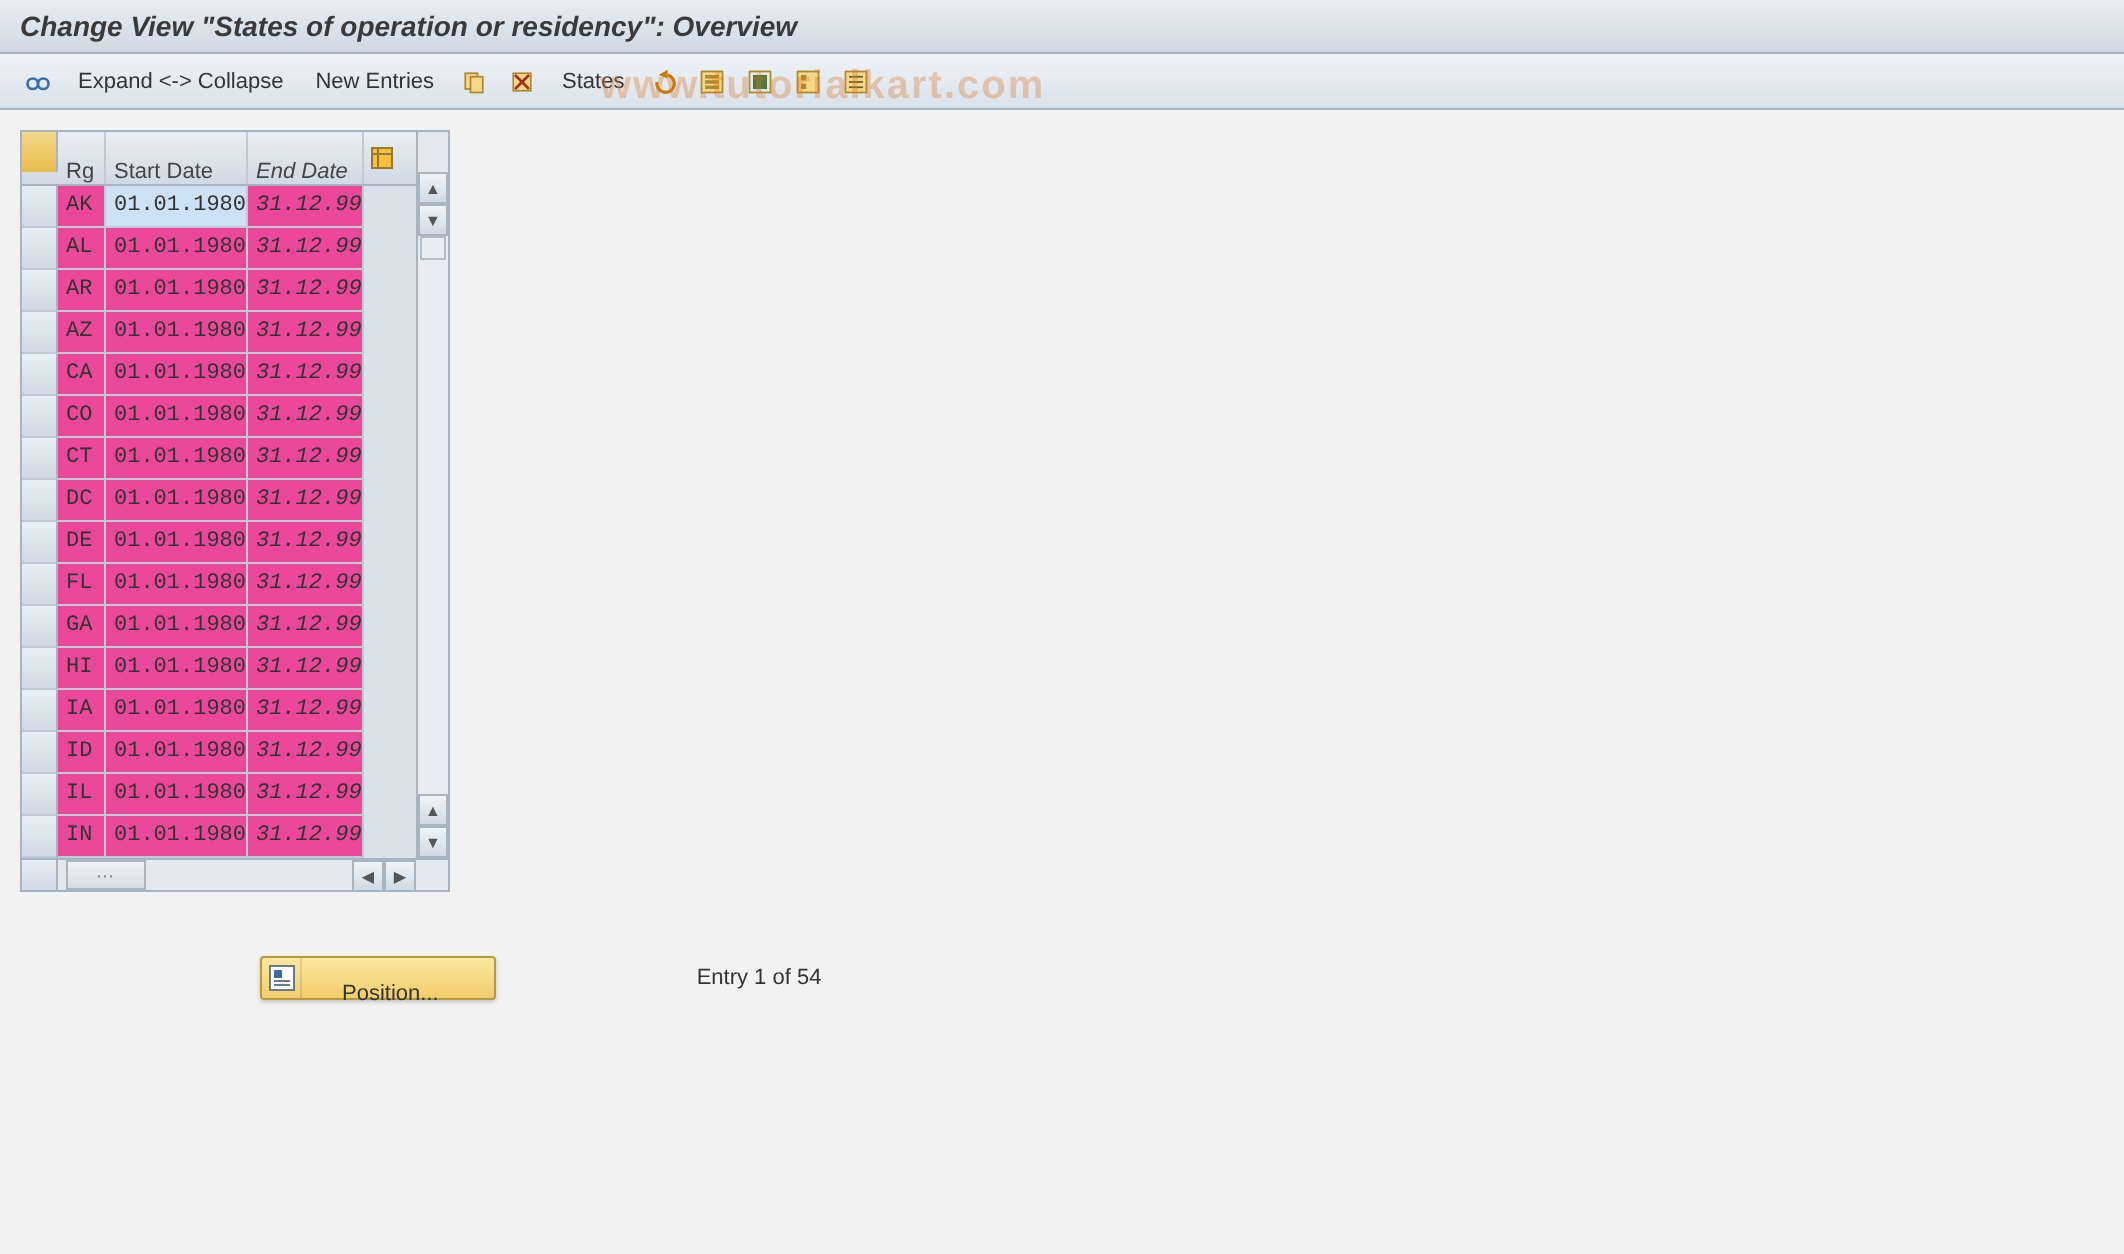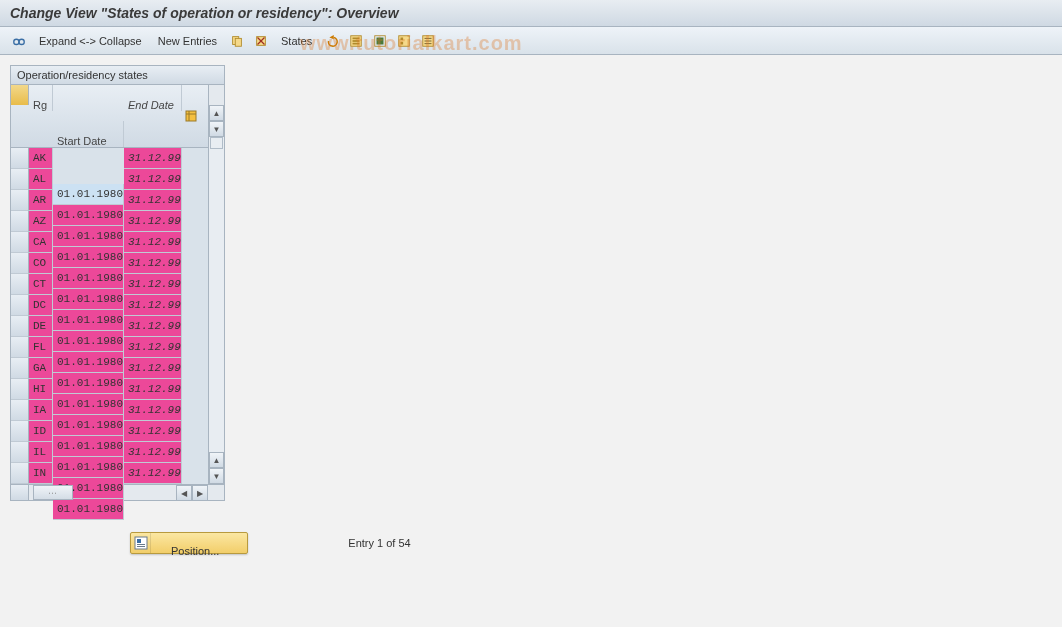--- a/index.html
+++ b/index.html
@@ -89,21 +89,21 @@
       height: 20px;
       line-height: 14px;
     }
     .header-cell.select-all {
       width: 18px;
       background: linear-gradient(#f2d88a,#e8bc4a);
       border-right: 1px solid #a8b4c0;
       padding:0;
     }
     .col-rg { width: 24px; }
-    .col-start { width: 71px; margin-top: 36px; }
+    .col-start { width: 71px; }
     .col-end { width: 58px; font-style: italic; }
     .config-col {
       width: 18px;
       background: linear-gradient(#e8eef4,#d0dae4);
       display:flex;align-items:center;justify-content:center;
     }
     .data-body {
     }
     .data-row {
       display: flex;
@@ -292,21 +292,20 @@
           <line x1="4" y1="11" x2="12" y2="11" stroke="#6a5a2a"></line>
         </svg>
     </span>
   </button>
 </div>
 
 <div class="watermark">www.tutorialkart.com</div>
 
 <div class="content">
   <div class="table-panel">
-    <div class="table-title">Operation/residency states</div>
     <div class="table-container">
       <div class="table-main">
         <div class="header-row">
           <div class="header-cell select-all"></div>
           <div class="header-cell col-rg">Rg</div>
           <div class="header-cell col-start">Start Date</div>
           <div class="header-cell col-end">End Date</div>
           <div class="config-col">
              <svg width="12" height="12" viewBox="0 0 12 12">
                 <rect x="1" y="1" width="10" height="10" fill="#f5c040" stroke="#9a7a2a"></rect>

